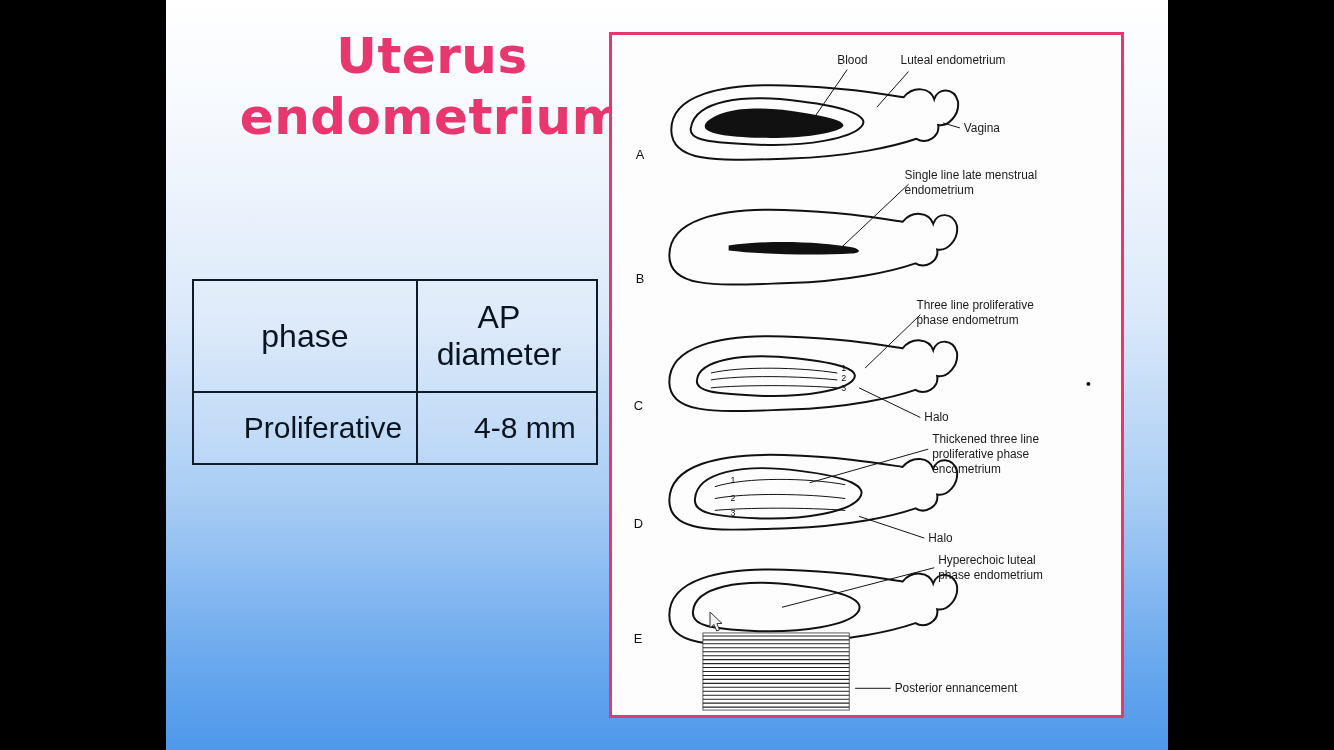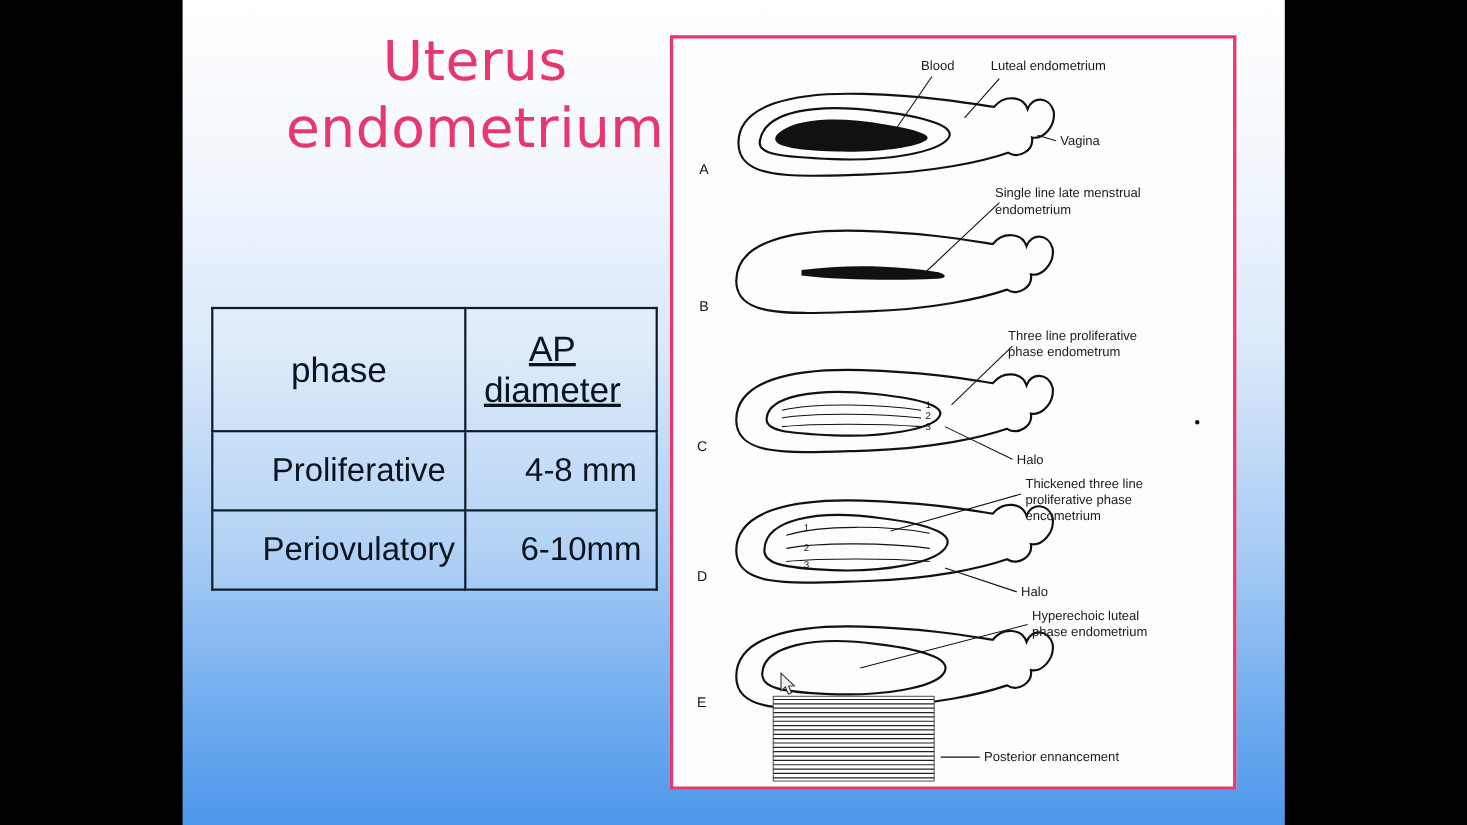--- a/index.html
+++ b/index.html
@@ -27,21 +27,21 @@
     background: linear-gradient(to bottom, #ffffff 0%, #f4f8fd 18%, #dbe9fa 42%, #a9cdf4 66%, #6aa9ee 88%, #4e98ea 100%);
     overflow: hidden;
   }
   
   #title {
     position: absolute;
     left: 56px;
     top: 26px;
     width: 420px;
     color: #e8366e;
-    font-weight: normal;
+    font-weight: bold;
     font-size: 50px;
     line-height: 1.22;
     letter-spacing: 0.5px;
     text-align: center;
     font-family: "DejaVu Sans", sans-serif;
   }
   #title .line { display: block; white-space: nowrap; }
   
   #phase-table {
     position: absolute;
@@ -63,21 +63,20 @@
   }
   #phase-table tr.header th {
     font-size: 32px;
     height: 98px;
     vertical-align: middle;
     line-height: 1.15;
   }
   #phase-table tr.header th.col2 {
     padding-left: 10px;
     padding-right: 26px;
-    text-decoration: underline;
   }
   #phase-table tr.body td {
     height: 58px;
     padding-left: 40px;
   }
   .col1 { width: 225px; }
   .col2 { width: 177px; }
   
   #figure-panel {
     position: absolute;
@@ -134,24 +133,20 @@
           <tr class="header">
         <th class="col1">phase</th>
         <th class="col2">
           <div>AP</div>
           <div>diameter</div>
         </th>
       </tr>
       <tr class="body">
         <td class="col1">Proliferative</td>
         <td class="col2">4-8 mm</td>
-      </tr>
-      <tr class="body">
-        <td class="col1">Periovulatory</td>
-        <td class="col2">6-10mm</td>
       </tr>
     </tbody>
       </table>
 
     <div id="figure-panel">
       <svg id="figure-svg" viewBox="0 0 515 686" xmlns="http://www.w3.org/2000/svg">
 
         <g>
           <path class="organ" d="M60 95 C60 60, 110 48, 175 50 C235 52, 270 58, 295 62 C305 50, 322 52, 326 64 C330 52, 346 52, 350 66 C352 80, 340 92, 330 90 C332 102, 318 110, 308 104 C285 112, 240 122, 180 124 C112 126, 60 130, 60 95 Z"></path>
           <path d="M95 88 C110 72, 150 70, 195 78 C225 83, 240 88, 232 93 C222 99, 190 104, 150 103 C112 102, 88 98, 95 88 Z" fill="#111" stroke="none"></path>

